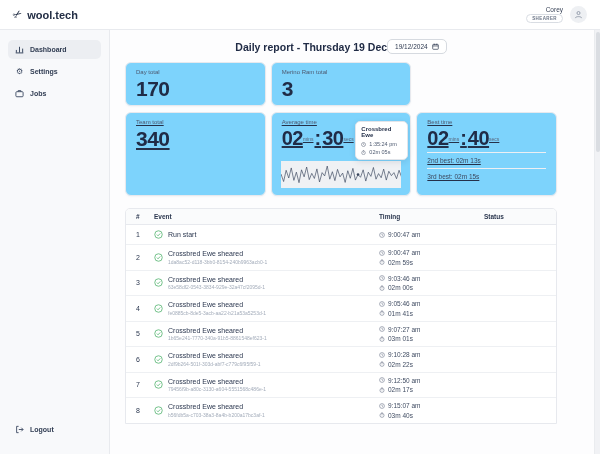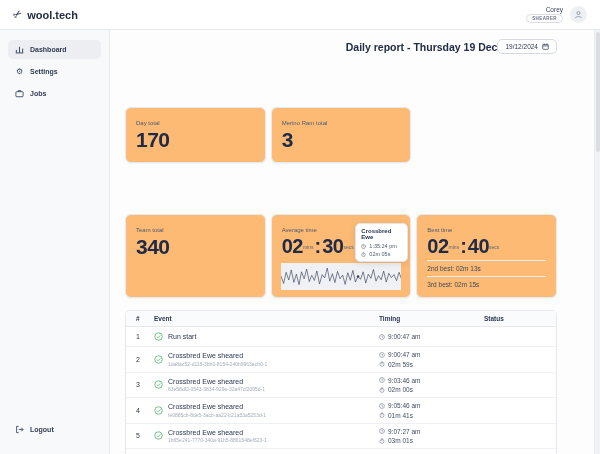--- a/index.html
+++ b/index.html
@@ -40,36 +40,36 @@
     border-radius:5px; margin-bottom:3px; cursor:pointer;
     font-size:7px; font-weight:bold; color:#313d53;
   }
   .side-item.active { background:#eceef2; }
   .side-icon { width:9px; height:9px; display:flex; align-items:center; justify-content:center; color:#3c4a62; font-size:8px; line-height:1; }
   .logout { position:absolute; left:8px; bottom:12px; width:94px; }
   
   .content { flex:1; padding:9px 43px 0 15px; position:relative; overflow:hidden; background:#fdfdfe; }
   .scroll-track { position:absolute; right:0; top:0; bottom:0; width:6px; background:#f1f2f5; border-left:1px solid #eaecef; }
   .scroll-thumb { position:absolute; top:2px; left:1px; width:4px; height:120px; border-radius:2px; background:#dadde2; }
-  .content-header { display:flex; align-items:center; justify-content:flex-end; }
+  .content-header { display:flex; align-items:center; justify-content:center; }
   .page-title { font-size:10.5px; font-weight:bold; color:#212c46; }
   .datepicker {
     display:flex; align-items:center; gap:4px; background:#fff;
     border:1px solid #d6dae0; border-radius:5px; padding:3px 7px;
     font-size:6.5px; color:#2e3950; cursor:pointer;
   }
   
   .grid3 { display:grid; grid-template-columns:1fr 1fr 1fr; gap:5px; }
   .row1 { margin-top:8px; }
   .row2 { margin-top:6px; }
   .card {
-    background:#fdba74; border:1px solid #e7e9ee; border-radius:6px;
-    padding:12px 10px; box-shadow:0 1px 2px rgba(16,24,40,.04); position:relative;margin-top:45px;
-  }
-  .row2 .card { height:84px; }
+    background:#7dd3fc; border:1px solid #e7e9ee; border-radius:6px;
+    padding:6px 10px; box-shadow:0 1px 2px rgba(16,24,40,.04); position:relative;
+  }
+  .row2 .card { height:84px;text-decoration:underline; }
   .card-label { font-size:6px; color:#4d5970; margin-bottom:3px; }
   .card-value { font-size:21px; font-weight:bold; color:#202c47; letter-spacing:-.5px; line-height:1; }
   .time-row { display:flex; align-items:flex-start; }
   .tgroup { display:flex; flex-direction:row; align-items:center; }
   .tdigits { font-size:20px; font-weight:bold; color:#202c47; letter-spacing:-.5px; line-height:1; }
   .tcolon { font-size:20px; font-weight:bold; color:#202c47; line-height:1; padding:0 1px; }
   .tlabel { font-size:5px; color:#5a657b; margin-top:1px; }
   .sparkline { position:absolute; left:9px; right:9px; bottom:7px; height:27px; }
   .sparkline svg { width:100%; height:100%; display:block; }
   .tooltip {

